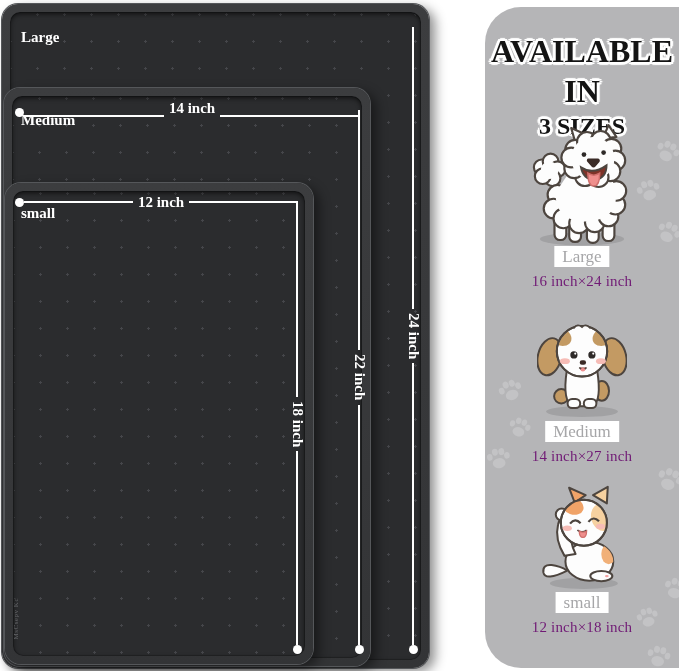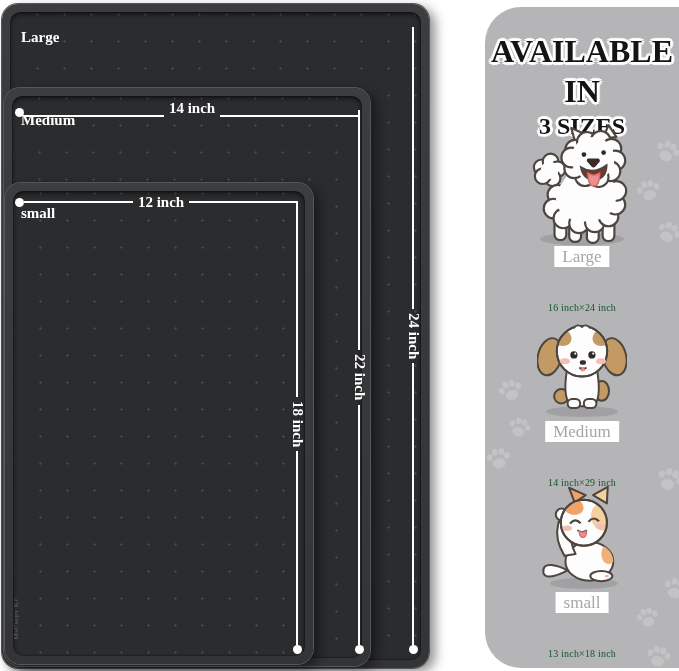--- a/index.html
+++ b/index.html
@@ -80,21 +80,21 @@
     position:absolute; left:50%; transform:translateX(-50%);
     background:#ffffff; color:#a6a6a8; font-size:17px; line-height:21px;
     padding:0 8px; white-space:nowrap;
   }
   #label-large  { top:239px; }
   #label-medium { top:414px; }
   #label-small  { top:585px; }
 
   .size-dims {
     position:absolute; left:50%; transform:translateX(-50%);
-    color:#14532d; font-size:10px; white-space:nowrap; letter-spacing:.2px;margin-top:29px;
+    color:#701a75; font-size:15px; white-space:nowrap; letter-spacing:.2px;
   }
   #dims-large  { top:266px; }
   #dims-medium { top:441px; }
   #dims-small  { top:612px; }
 </style>
 </head>
 <body>
 
 <svg width="0" height="0" style="position:absolute">
   <defs>
@@ -280,21 +280,21 @@
           <circle cx="62.5" cy="40.5" r="1.2" fill="#fff"></circle>
         <rect x="47.5" y="48" width="7" height="5" rx="2.4" fill="#3a2b26"></rect>
         <path d="M47 56 q4 5 8 0" fill="#8a372b" stroke="#4d453f" stroke-width="1.6"></path>
         <ellipse cx="51" cy="58.5" rx="2.6" ry="2" fill="#f09090"></ellipse>
         <ellipse cx="31" cy="49" rx="5.5" ry="3.2" fill="#f6bcb6"></ellipse>
         <ellipse cx="71" cy="49" rx="5.5" ry="3.2" fill="#f6bcb6"></ellipse>
       </svg>
     </div>
 
     <div class="size-label" id="label-medium">Medium</div>
-    <div class="size-dims" id="dims-medium">14 inch×29 inch</div>
+    <div class="size-dims" id="dims-medium">14 inch×27 inch</div>
 
     <div class="animal" id="animal-small">
       <svg viewBox="0 0 100 115" width="92" height="106">
         <defs>
           <clipPath id="cat-head">
               <circle cx="52" cy="42" r="25"></circle>
             </clipPath>
           <clipPath id="cat-body">
               <ellipse cx="58" cy="84" rx="26" ry="21"></ellipse>
             </clipPath>
@@ -322,16 +322,16 @@
         <path d="M57 41 q5.5 -7 11.5 -0.5" fill="none" stroke="#4d453f" stroke-width="2.4"></path>
         <path d="M45 50 q5 4 10 0" fill="none" stroke="#4d453f" stroke-width="1.8"></path>
         <path d="M47 51 q0 7 4 7 q4 0 4 -7 q-4 2.5 -8 0 Z" fill="#ef8f8d" stroke="#cf6f6c" stroke-width="1.4"></path>
         <ellipse cx="34" cy="48" rx="5" ry="3" fill="#f6bcb6"></ellipse>
         <ellipse cx="70" cy="46" rx="5" ry="3" fill="#f6bcb6"></ellipse>
         <ellipse cx="77" cy="100" rx="2" ry="1.3" fill="#f2a0a0"></ellipse>
       </svg>
     </div>
 
     <div class="size-label" id="label-small">small</div>
-    <div class="size-dims" id="dims-small">13 inch×18 inch</div>
+    <div class="size-dims" id="dims-small">12 inch×18 inch</div>
 
   </div>
 </div>
 
 </body></html>

